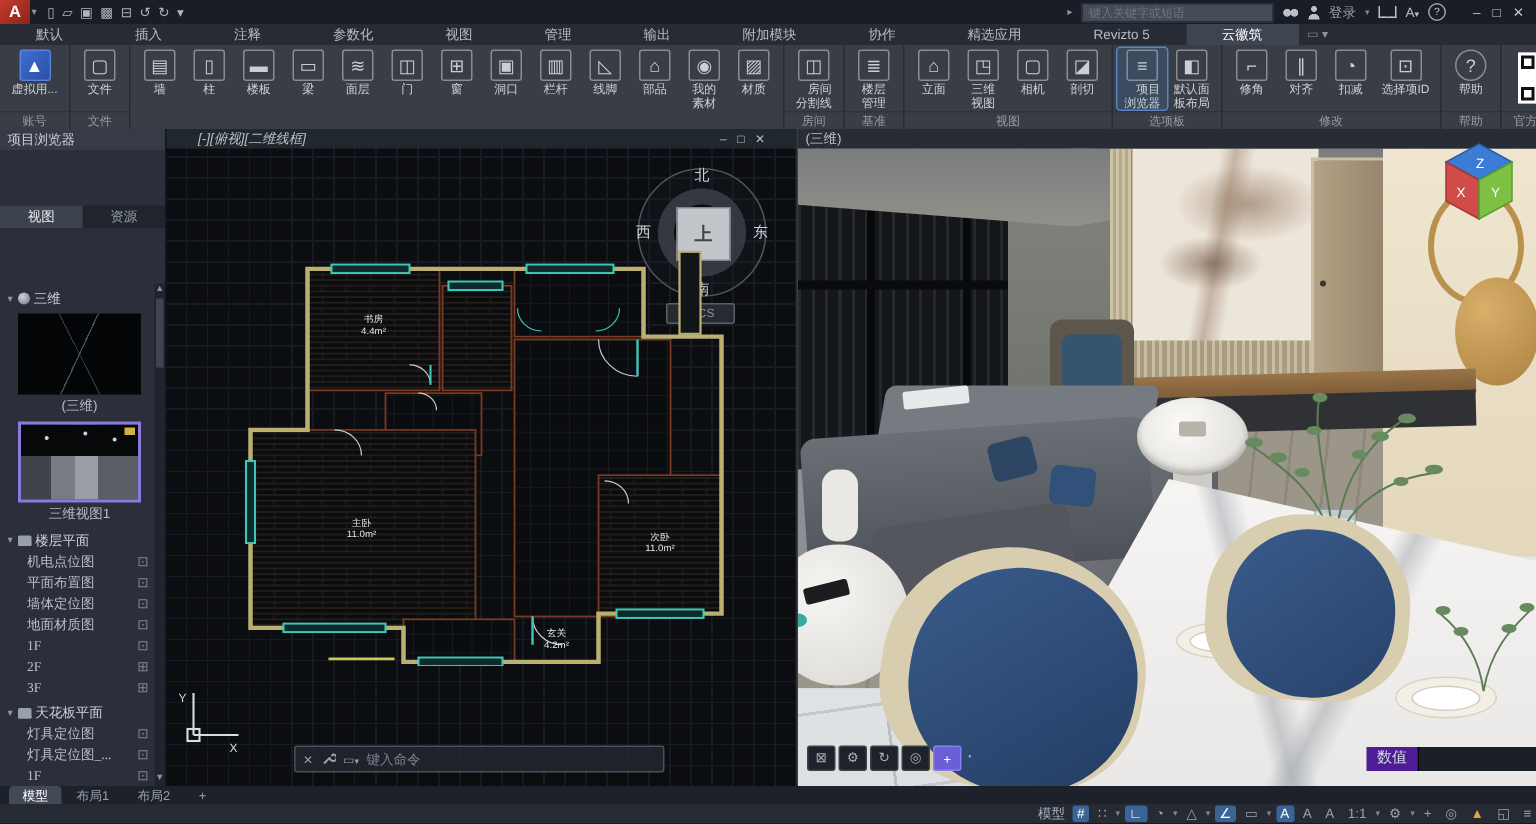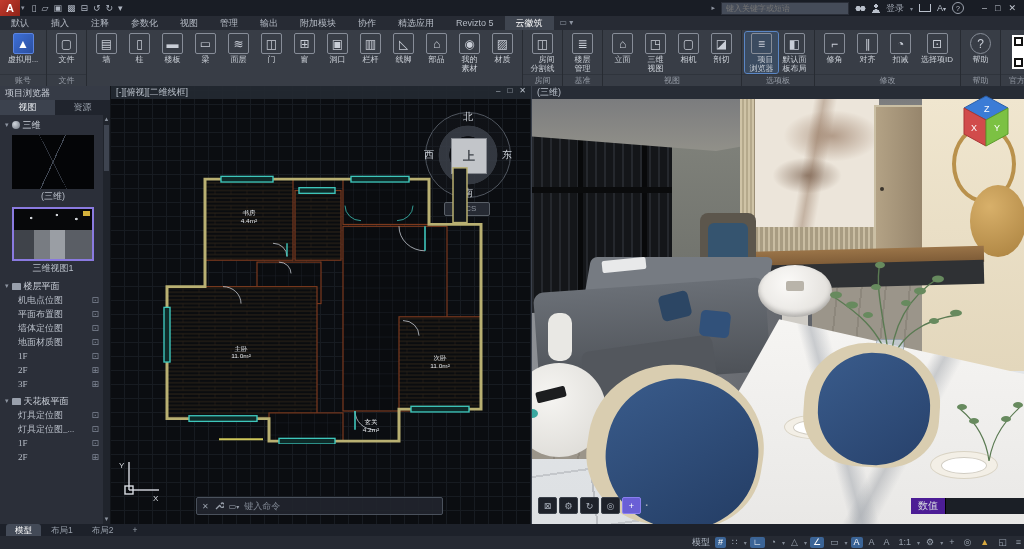--- a/index.html
+++ b/index.html
@@ -27,21 +27,21 @@
                      radial-gradient(circle at 50% 100%,#b9c0cb 0 3.6px,transparent 3.9px);}
   .cart{width:10px;height:7px;border:1px solid #b9c0cb;border-top:none;position:relative;
         background:radial-gradient(circle at 25% 115%,#b9c0cb 0 1px,transparent 1.4px),
                    radial-gradient(circle at 75% 115%,#b9c0cb 0 1px,transparent 1.4px);}
   .helpc{width:10px;height:10px;border:1px solid #9aa1ac;border-radius:50%;display:flex;
          align-items:center;justify-content:center;font-size:7px;color:#c3c8d1;}
   .winbtns{display:flex;gap:8px;margin-left:8px;padding:0 4px;color:#c3c8d1;font-size:9px;}
   
   #rtabs{position:absolute;left:0;top:16px;width:1024px;height:14px;background:#272b34;
          display:flex;align-items:stretch;font-size:9px;color:#b6bcc6;}
-  .rtab{padding:0 11px;line-height:14px;cursor:default;text-align:right;}
+  .rtab{padding:0 24px;line-height:14px;cursor:default;text-align:right;}
   .rtab.active{background:#3f4550;color:#fff;}
   .rtab-toggle{margin-left:6px;line-height:14px;color:#8d94a0;font-size:8px;}
   
   #ribbon{position:absolute;left:0;top:30px;width:1024px;height:56px;background:#383d46;
           border-bottom:1px solid #12151a;display:flex;}
   .rgroup{display:flex;flex-direction:column;border-right:1px solid #272b32;}
   .rbtns{flex:1;display:flex;align-items:flex-start;padding:2px 3px 0 3px;}
   .rbtn{width:33px;display:flex;flex-direction:column;align-items:center;text-align:center;cursor:default;}
   .rbtn.wide{width:40px;}
   .ric{width:19px;height:19px;border:1px solid #878d98;border-radius:2px;margin:1px 0 1px;
@@ -50,21 +50,21 @@
   .rlb{font-size:8px;color:#ccd1d8;line-height:1.15;white-space:pre-line;text-align:right;}
   .rbtn.palette-active{outline:1px solid #5a86c5;background:rgba(70,110,165,.28);border-radius:2px;}
   .rgl{height:11px;font-size:8px;color:#959ba5;text-align:center;line-height:11px;
        border-top:1px solid #2f343c;padding:0 5px;white-space:nowrap;}
   .qrbox{width:34px;height:34px;background:#fff;margin:3px 8px 0;}
   .ribbon-rest{flex:1;background:#2b2f38;}
   
   #main{position:absolute;left:0;top:86px;width:1024px;height:438px;display:flex;}
   
   #browser{width:110px;background:#2b2f39;border-right:1px solid #12151a;display:flex;
-           flex-direction:column;font-size:9px;}
+           flex-direction:column;font-size:9px;gap:37px;}
   .b-title{height:14px;background:#363b46;line-height:14px;padding:0 5px;color:#c9ced7;}
   .b-tabs{display:flex;height:15px;background:#20242d;}
   .b-tab{flex:1;text-align:center;line-height:15px;color:#98a0ab;}
   .b-tab.active{background:#3c424e;color:#e8ebef;}
   .b-body{flex:1;position:relative;padding:3px 9px 0 5px;overflow:hidden;}
   .b-group{display:flex;align-items:center;gap:3px;color:#ccd1da;height:14px;}
   .caret{font-size:7px;color:#8d94a0;}
   .folder{width:9px;height:7px;background:#99a0ac;border-radius:1px;
           box-shadow:0 -2px 0 -0.5px #99a0ac inset;}
   .globe{width:8px;height:8px;border-radius:50%;background:radial-gradient(circle at 35% 35%,#cfd4db,#6e7580);}
@@ -85,21 +85,21 @@
   .badge{color:#7f8694;font-size:9px;margin-right:2px;}
   .b-scroll{position:absolute;right:0;top:0;bottom:0;width:7px;background:#20242c;}
   .b-scroll .thumbbar{position:absolute;top:10px;left:1px;width:5px;height:46px;background:#3e4450;}
   .b-scroll .arr{position:absolute;left:0;width:7px;height:9px;font-size:6px;color:#8d94a0;text-align:center;line-height:9px;}
   
   #vp2d{width:420px;position:relative;background:
         repeating-linear-gradient(0deg,transparent 0 13px,#171b21 13px 14px),
         repeating-linear-gradient(90deg,transparent 0 13px,#171b21 13px 14px),#0b0d11;
         border-right:1px solid #3a404b;}
   .vp-head{position:absolute;left:0;top:0;right:0;height:13px;background:rgba(36,41,50,.92);
-           display:flex;align-items:flex-start;font-size:9px;color:#b9c0ca;padding:0 5px;}
+           display:flex;align-items:center;font-size:9px;color:#b9c0ca;padding:0 21px;font-style:italic;}
   .vp-headbtns{margin-left:auto;display:flex;gap:7px;font-size:8px;color:#b9c0ca;}
   #compass{position:absolute;right:20px;top:26px;width:86px;height:86px;}
   .c-ring{position:absolute;inset:0;border-radius:50%;border:1px solid #50565f;
           background:radial-gradient(circle,rgba(30,33,39,0) 0 31%,rgba(58,63,72,.85) 32% 49%,rgba(30,33,39,.25) 50%);}
   .c-face{position:absolute;left:50%;top:50%;width:34px;height:34px;margin:-17px 0 0 -17px;
           background:#c2c5c9;border:1px solid #85898f;color:#3f434a;font-size:12px;font-weight:bold;
           display:flex;align-items:center;justify-content:center;}
   .c-lbl{position:absolute;color:#ced3da;font-size:10px;}
   .c-n{left:50%;top:-2px;transform:translateX(-50%);}
   .c-s{left:50%;bottom:-2px;transform:translateX(-50%);}

